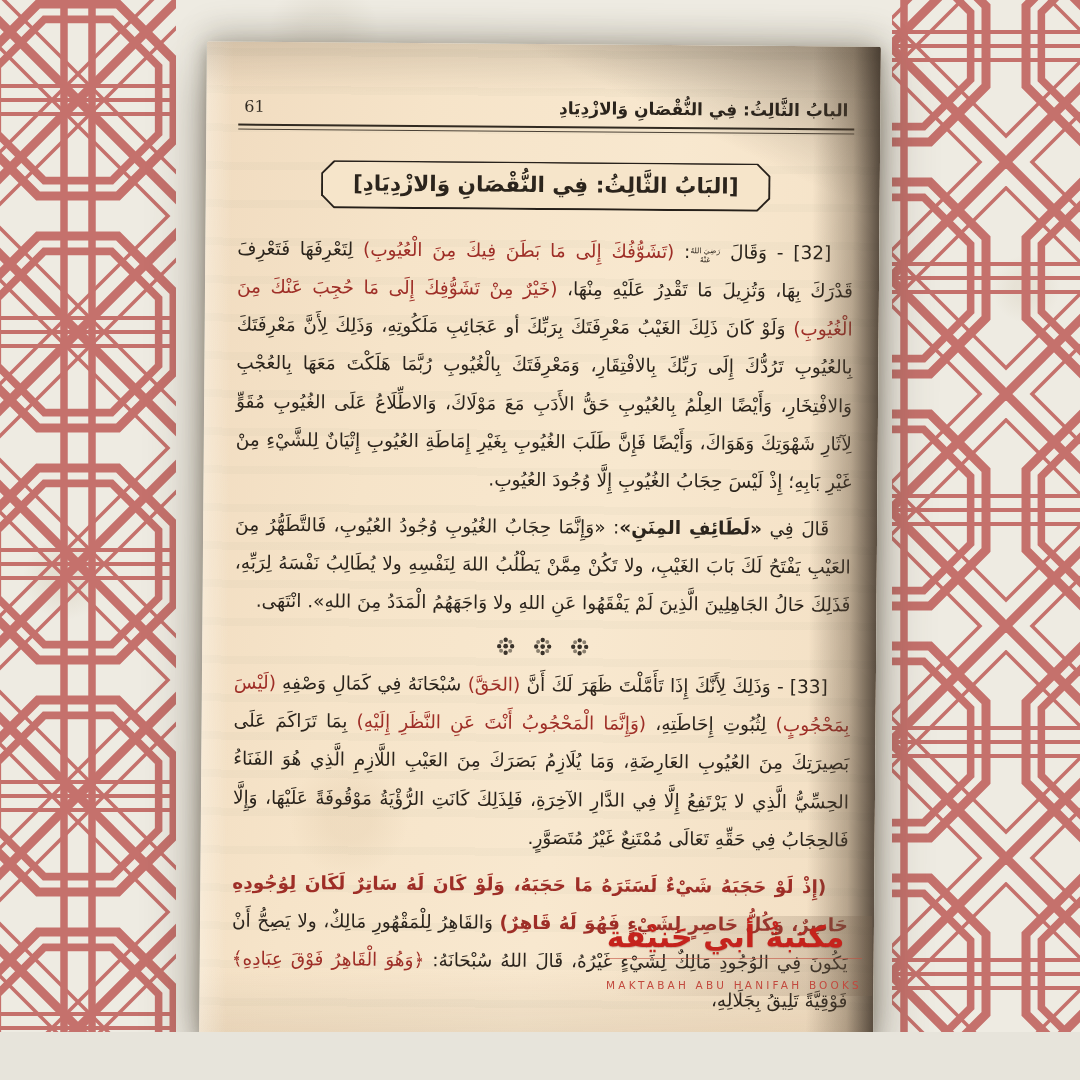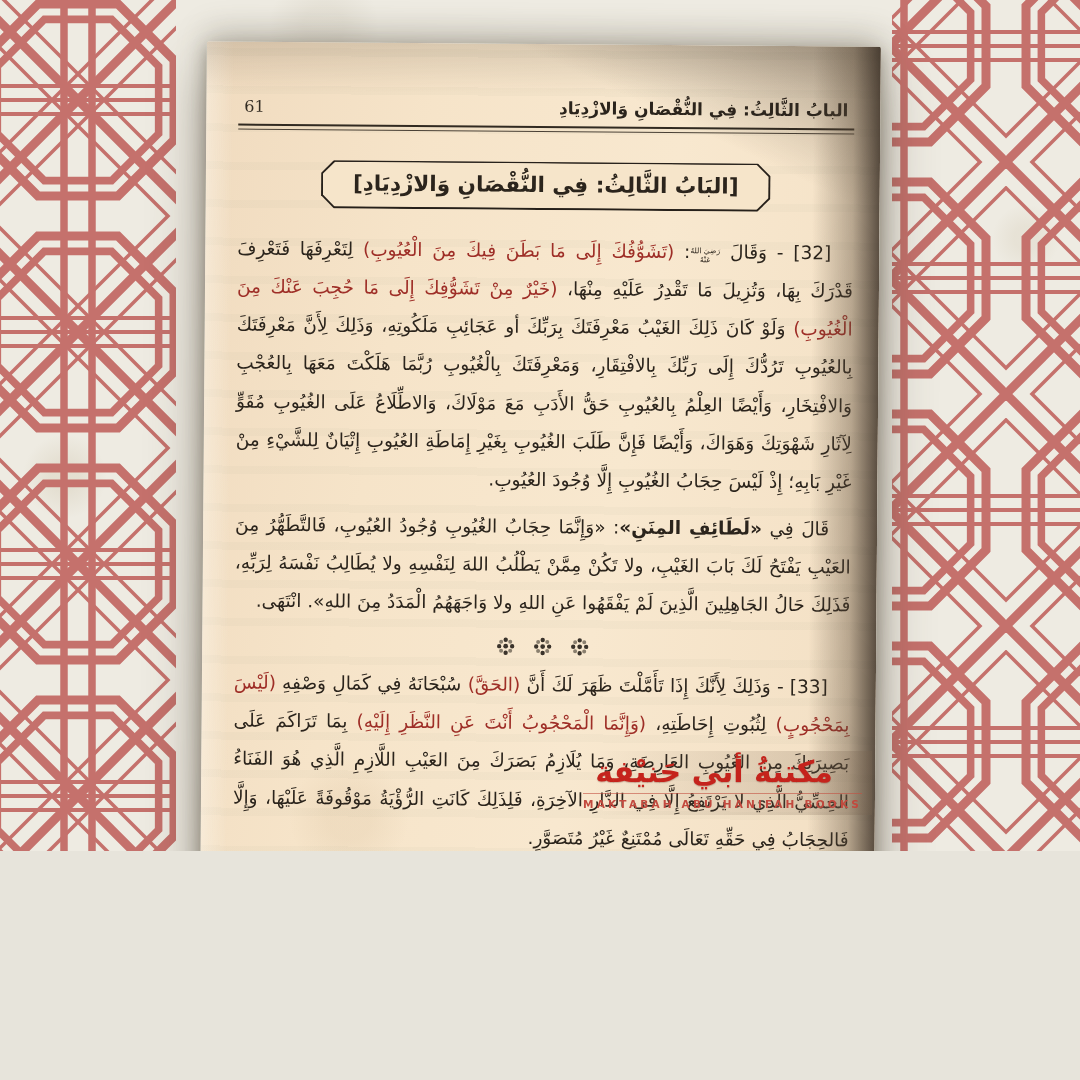--- a/index.html
+++ b/index.html
@@ -1,17 +1,17 @@
 <!DOCTYPE html>
 <html lang="ar"><head>
 <meta charset="utf-8">
 <style>
   html,body{margin:0;padding:0;background:#e7e4db;}
   .canvas{
-    position:relative;width:1080px;height:851px;overflow:hidden;
+    position:relative;width:1080px;height:1032px;overflow:hidden;
     background-color:#eeebe2;
     background-image:
       radial-gradient(circle at 6% 56%, rgba(168,148,106,.14) 0 14px, rgba(168,148,106,0) 42px),
       radial-gradient(circle at 95% 28%, rgba(168,148,106,.10) 0 12px, rgba(168,148,106,0) 34px),
       radial-gradient(circle at 52% 97%, rgba(120,110,90,.10) 0 26px, rgba(120,110,90,0) 70px),
       radial-gradient(circle at 30% 3%, rgba(140,125,95,.08) 0 20px, rgba(140,125,95,0) 55px);
     font-family:"DejaVu Sans",sans-serif;
   }
   .side-pattern{position:absolute;top:0;}
   .side-pattern.left{left:0;}
@@ -83,22 +83,22 @@
   .watermark{
     position:absolute;right:208px;bottom:36px;z-index:9;text-align:center;
     background:linear-gradient(to left, rgba(120,100,80,.28), rgba(120,100,80,0) 85%);
     padding:4px 10px 5px 22px;
   }
   .wm-arabic{
     font-size:30px;font-weight:700;color:#c5231c;line-height:1.15;
     text-shadow:0 1px 1px rgba(90,20,10,.25);
   }
   .wm-latin{
-    display:block;margin-top:4px;padding-top:4px;border-top:1px solid rgba(195,80,65,.6);
-    font-size:10.5px;letter-spacing:3.2px;color:#c2493e;font-weight:700;margin-left:17px;
+    display:block;margin-top:4px;padding-top:20px;border-top:1px solid rgba(195,80,65,.6);
+    font-size:10.5px;letter-spacing:3.2px;color:#c2493e;font-weight:400;margin-left:17px;
   }
 </style>
 </head>
 <body>
 
 <div class="canvas">
 
   <svg class="side-pattern left" width="176" height="1080" viewBox="0 0 176 1080">
     <defs>
       <pattern id="girihL" width="232" height="232" patternUnits="userSpaceOnUse" patternTransform="translate(-38,-16)">

